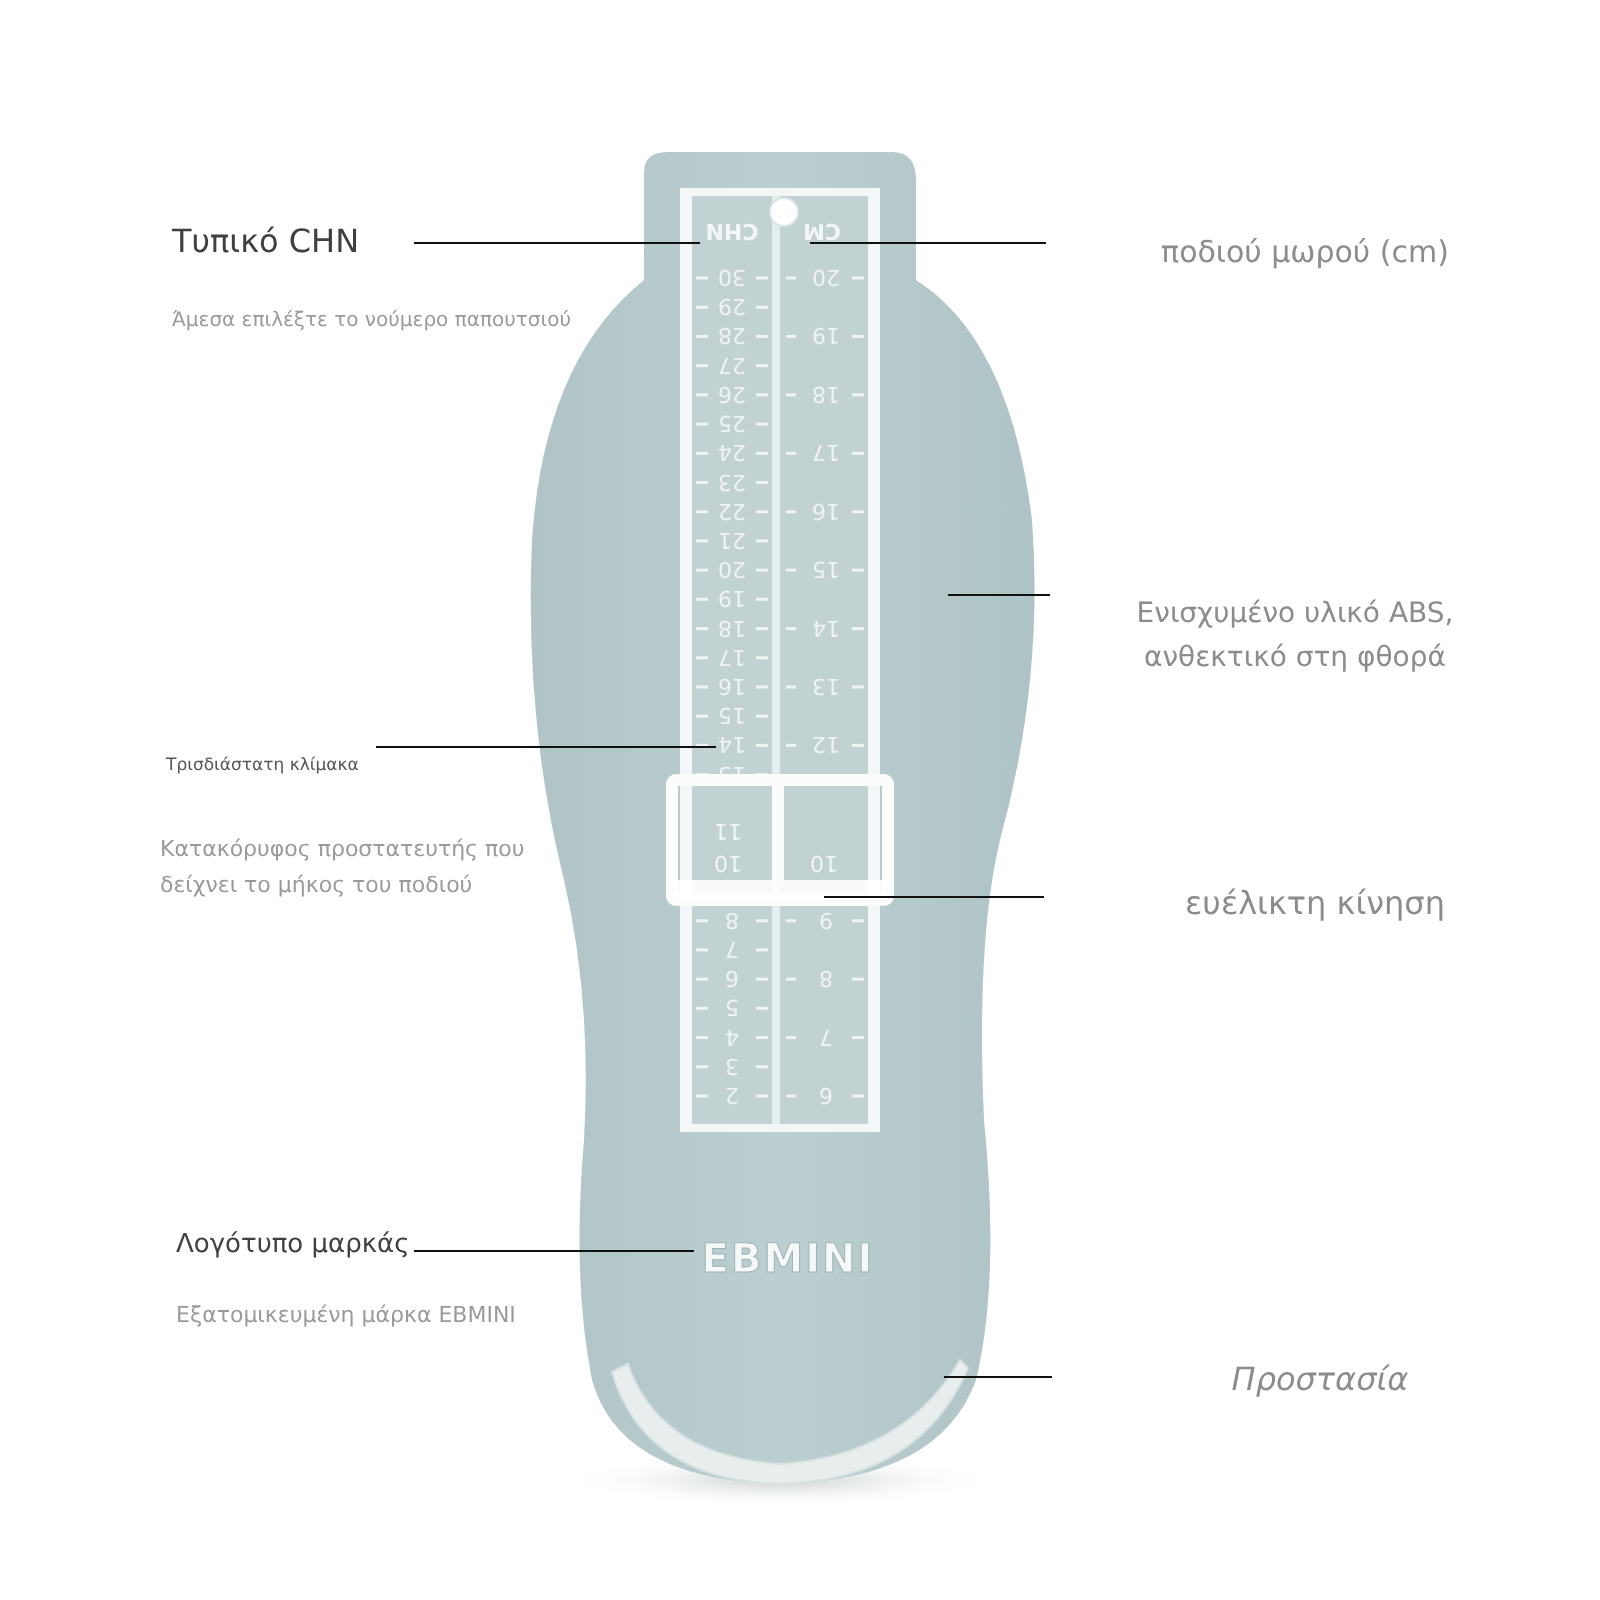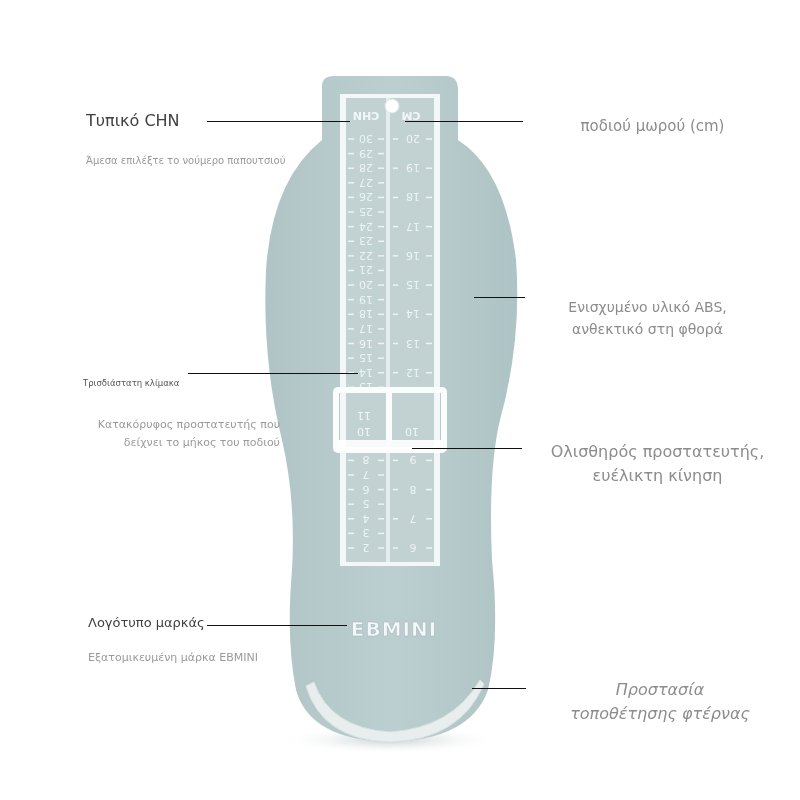--- a/index.html
+++ b/index.html
@@ -5,21 +5,21 @@
     html, body { margin:0; padding:0; }
     body {
       width:800px; height:800px; background:#ffffff; position:relative; overflow:hidden;
       font-family:"DejaVu Sans", sans-serif; color:#8a8a8a;
     }
     .product { position:absolute; left:0; top:0; width:800px; height:800px; }
     .label { position:absolute; }
     .lbl-main { font-size:15px; color:#404040; }
     .lbl-sub { font-size:10px; color:#9a9a9a; }
     .lbl-right { font-size:15px; color:#8c8c8c; text-align:center; line-height:22px; }
-    .lbl-left-desc { font-size:11px; color:#9a9a9a; text-align:right; line-height:18px; }
+    .lbl-left-desc { font-size:11px; color:#9a9a9a; text-align:left; line-height:18px; }
     .lbl-tiny { font-size:8.5px; color:#555; }
     .line { position:absolute; height:1px; background:#111; }
   </style>
 </head>
 <body>
 
 <svg class="product" viewBox="0 0 800 800" xmlns="http://www.w3.org/2000/svg">
   <defs>
     <linearGradient id="bodyGrad" x1="0" y1="0" x2="1" y2="0">
       <stop offset="0" stop-color="#b0c4c6"></stop>
@@ -221,25 +221,23 @@
 <div class="label lbl-tiny" style="left:83px; top:368px;margin-top:10px;">Τρισδιάστατη κλίμακα</div>
 <div class="line" style="left:188px; top:373px; width:170px;"></div>
 
 <div class="label lbl-left-desc" style="left:80px; top:416px; width:200px;">
   <div>Κατακόρυφος προστατευτής που</div>
   <div>δείχνει το μήκος του ποδιού</div>
 </div>
 
 <div class="line" style="left:412px; top:448px; width:110px;"></div>
 <div class="label lbl-right" style="left:525px; top:440px; width:265px; font-size:16px; line-height:24px;">
-  <div>Ολισθηρός προστατευτής,</div>
   <div>ευέλικτη κίνηση</div>
 </div>
 
 <div class="label lbl-main" style="left:88px; top:615px; font-size:13px;">Λογότυπο μαρκάς</div>
 <div class="line" style="left:207px; top:625px; width:140px;"></div>
 <div class="label lbl-sub" style="left:88px; top:651px; font-size:11px;">Εξατομικευμένη μάρκα EBMINI</div>
 
 <div class="line" style="left:472px; top:688px; width:54px;"></div>
 <div class="label lbl-right" style="left:540px; top:678px; width:240px; font-size:16px; line-height:24px;font-style:italic;">
   <div>Προστασία</div>
-  <div>τοποθέτησης φτέρνας</div>
 </div>
 
 </body></html>

